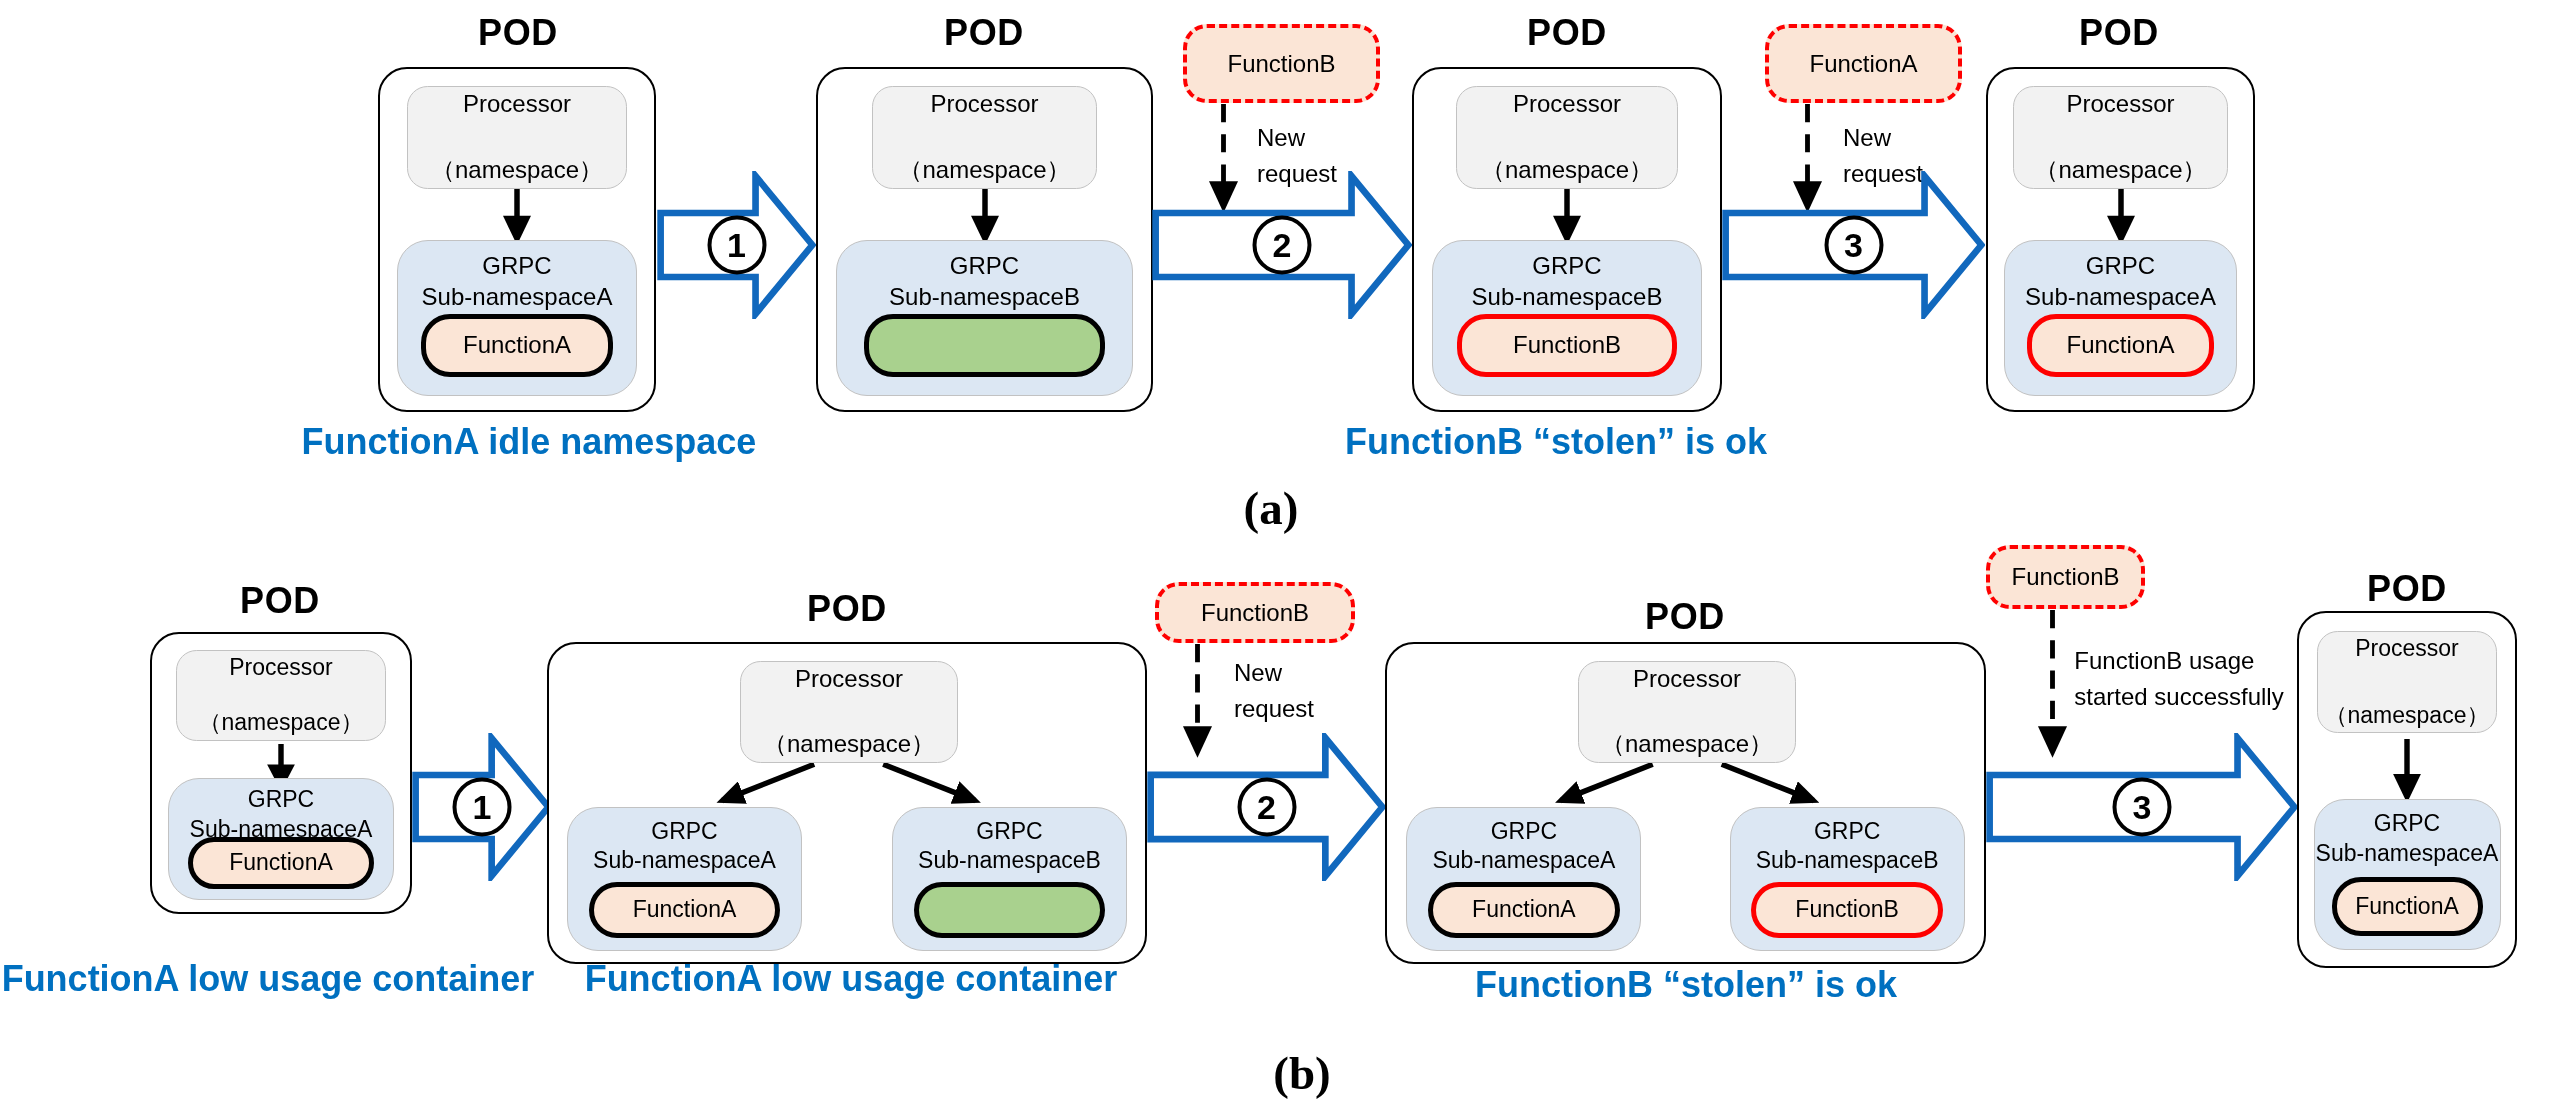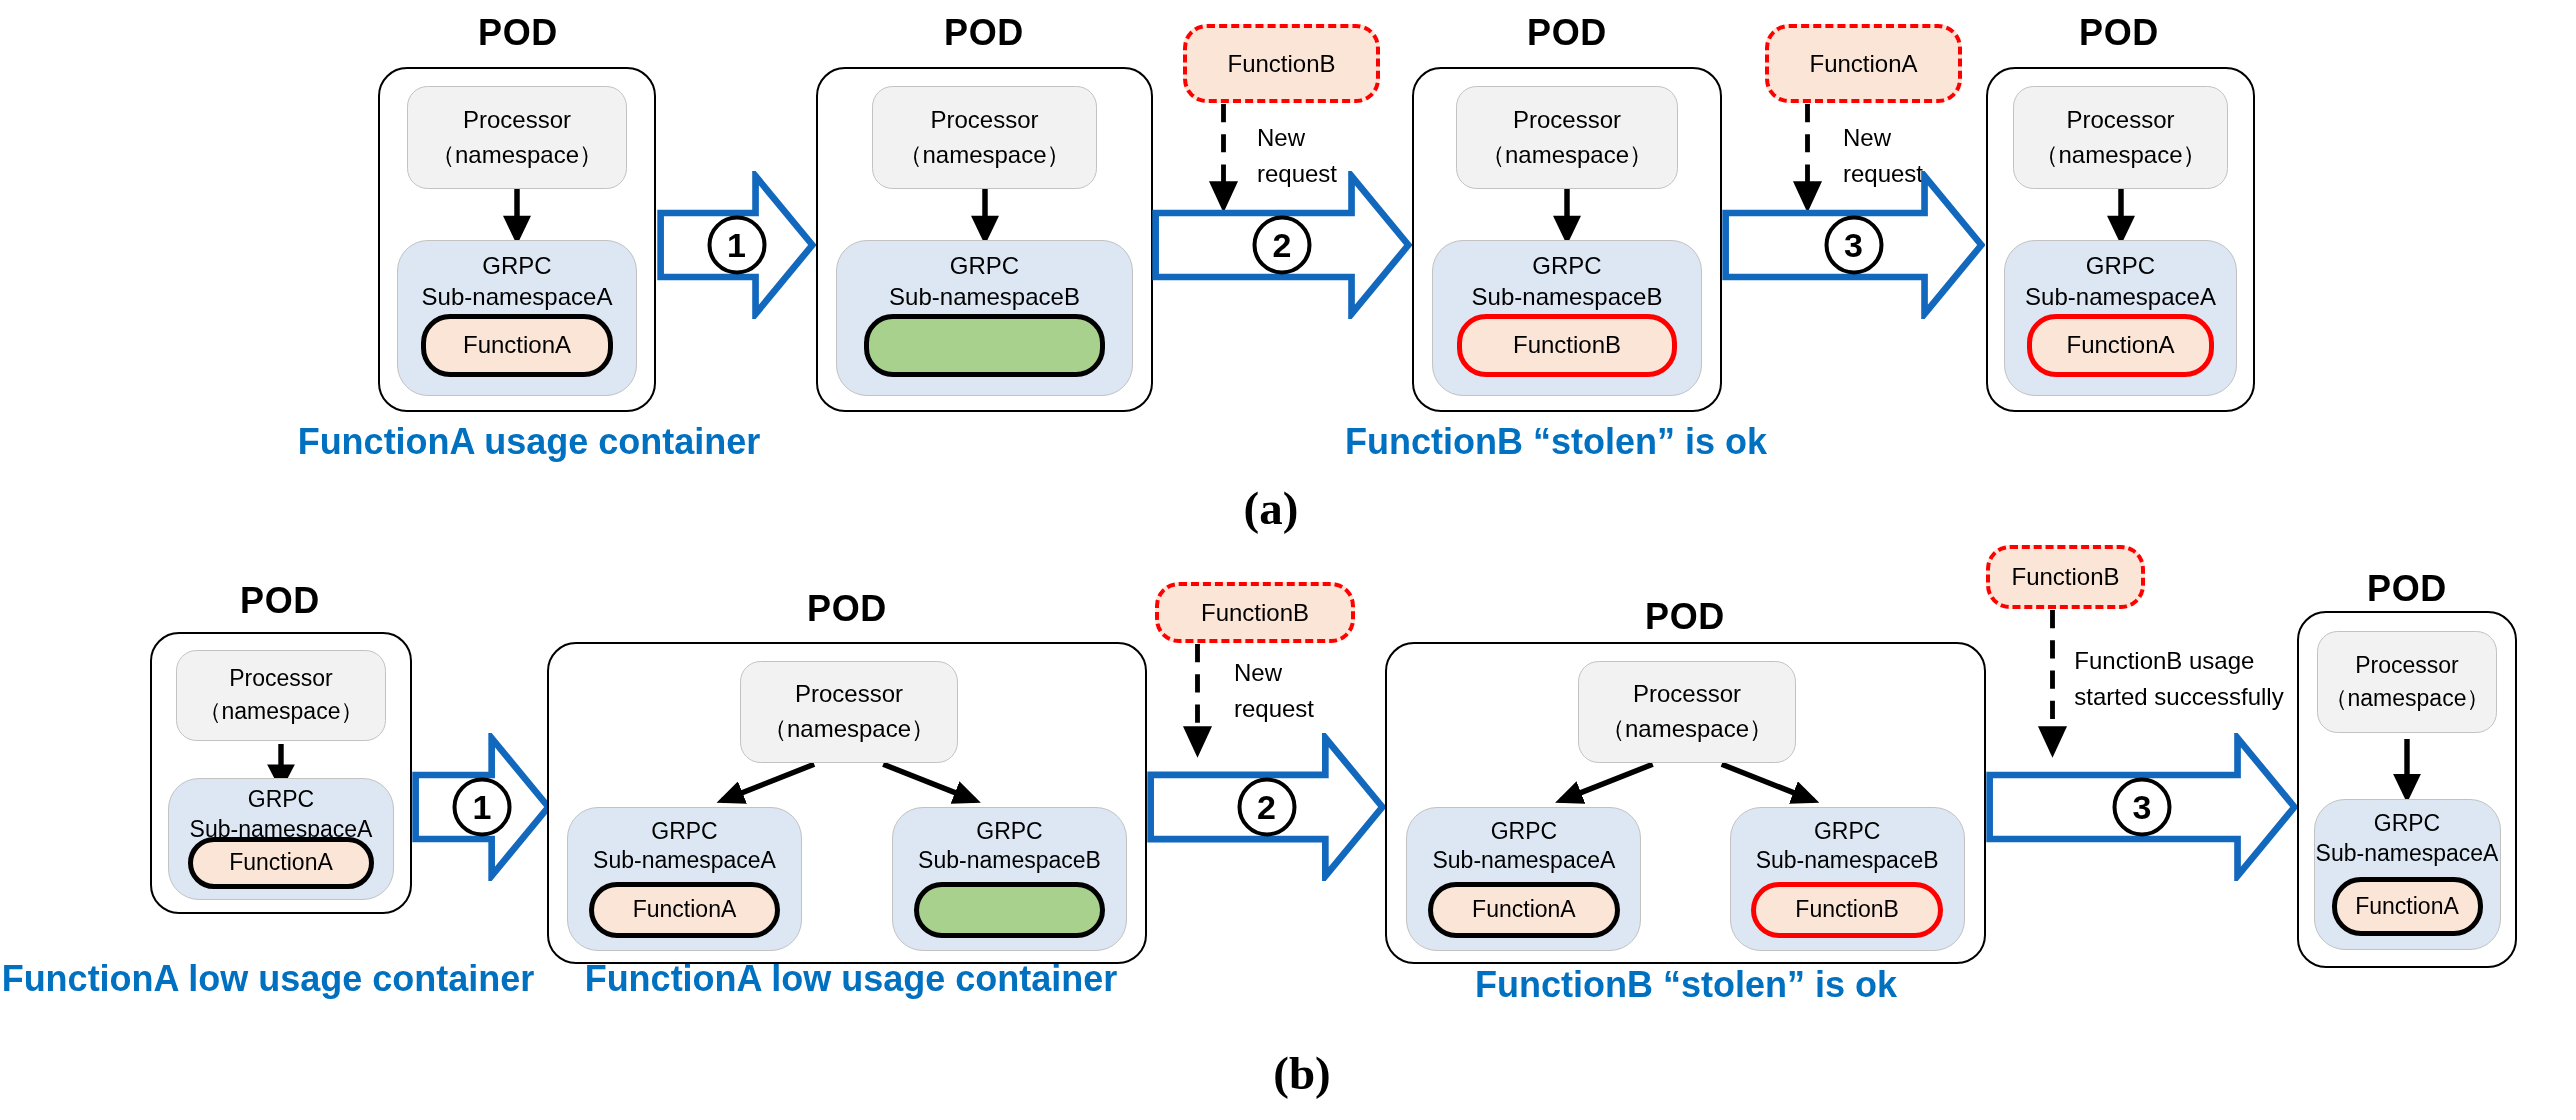--- a/index.html
+++ b/index.html
@@ -2,21 +2,21 @@
 <html style="font-size:9.7px"><head>
 <meta charset="utf-8">
 <style>
   html,body{margin:0;padding:0;background:#fff}
   .stage{position:relative;width:2576px;height:1121px;background:#ffffff;overflow:hidden;
          font-family:"Liberation Sans","DejaVu Sans",sans-serif;color:#000}
   .abs{position:absolute}
   .pod{position:absolute;border:2.4px solid #000;border-radius:29px;background:#fff;box-sizing:border-box}
   .pod-title{position:absolute;transform:translateX(-50%);font-weight:bold;font-size:36px;white-space:nowrap;letter-spacing:0.6px}
   .proc{position:absolute;background:#f2f2f2;border:1.8px solid #c2c2c2;border-radius:20.6px;box-sizing:border-box;
-        display:flex;flex-direction:column;align-items:center;justify-content:center;
+        display:flex;flex-direction:column;align-items:center;justify-content:space-between;
         font-size:24px;line-height:1.45;text-align:center}
   .grpc{position:absolute;background:#dce7f3;border:1.8px solid #c2c2c2;border-radius:31px;box-sizing:border-box;
         text-align:center;font-size:24px;line-height:1.3;padding-top:9.7px}
   .pill{position:absolute;border-radius:29px;background:#fbe5d6;box-sizing:border-box;
         display:flex;align-items:center;justify-content:center;font-size:24px}
   .b-black{border:5.4px solid #000}
   .b-red{border:5.4px solid #fe0000}
   .green{background:#a9d18e}
   .dashed-pill{position:absolute;border:4.2px dashed #fe0000;background:#fbe5d6;border-radius:24px;box-sizing:border-box;
         display:flex;align-items:center;justify-content:center;font-size:24px}
@@ -150,21 +150,21 @@
     </svg>
     <div class="grpc" style="left:15.7px;right:15.7px;bottom:14.5px;height:156px">
       <div>GRPC</div>
       <div>Sub-namespaceA</div>
       <div class="pill b-red" style="left:22px;right:22px;bottom:18px;height:63px">
         <span>FunctionA</span>
       </div>
     </div>
   </div>
 
-  <div class="caption" style="left:529px;top:421px">FunctionA usage container</div>
+  <div class="caption" style="left:529px;top:421px">FunctionA idle namespace</div>
   <div class="caption" style="left:1556px;top:421px">FunctionB “stolen” is ok</div>
   <div class="fig" style="left:1271px;top:481px">(a)</div>
 
   <div class="pod-title" style="left:280px;top:580px">POD</div>
   <div class="pod-title" style="left:847px;top:588px">POD</div>
   <div class="pod-title" style="left:1685px;top:596px">POD</div>
   <div class="pod-title" style="left:2407px;top:568px">POD</div>
 
   <div class="pod" style="left:150px;top:632px;width:262px;height:282px">
     <div class="proc" style="left:24px;right:24px;top:15.7px;height:91px;font-size:23px">

